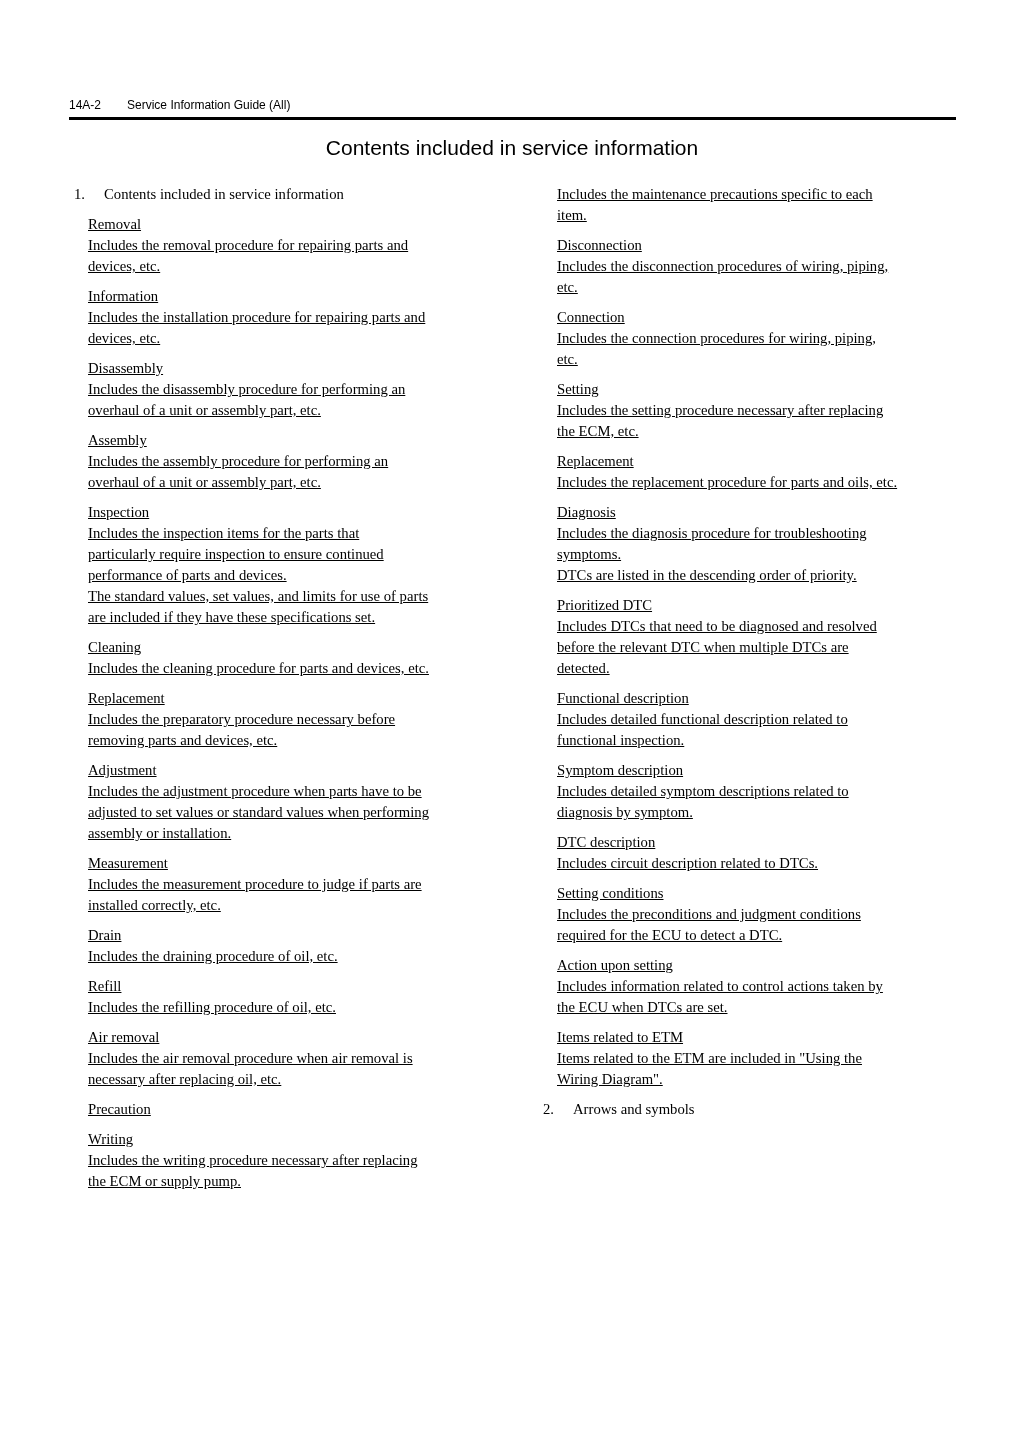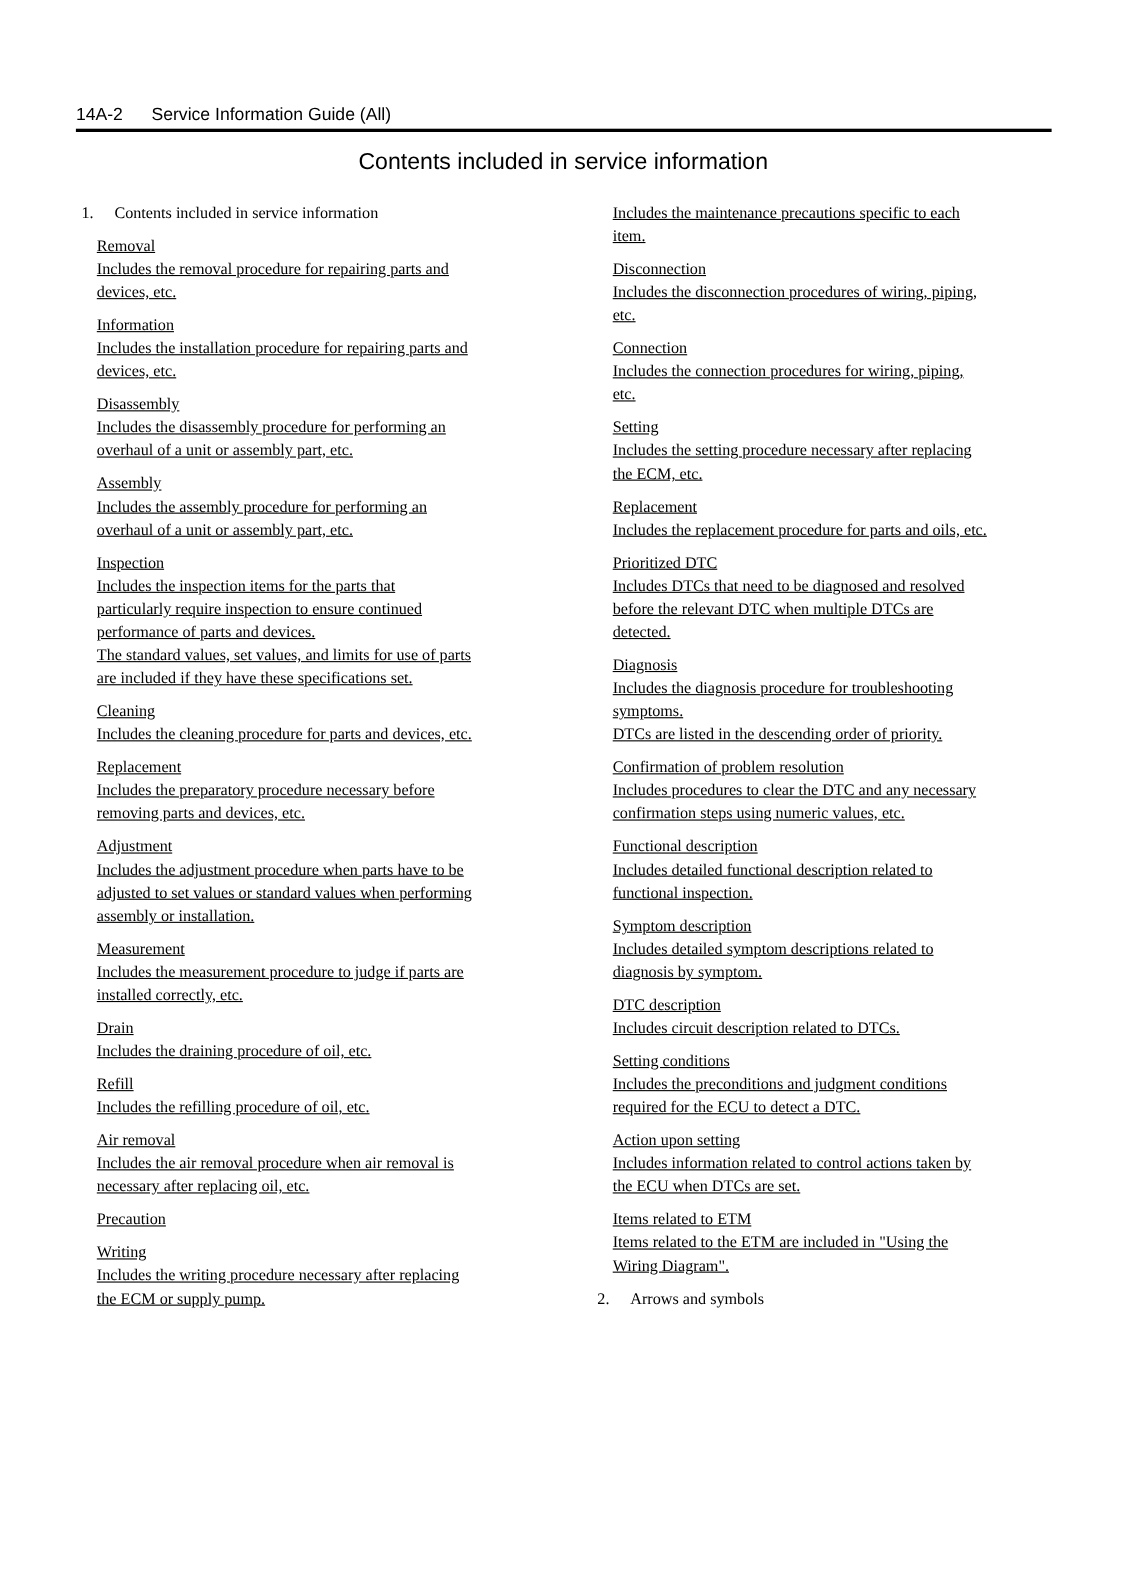--- a/index.html
+++ b/index.html
@@ -10,21 +10,21 @@
     height: 1447px;
     background: #ffffff;
     color: #000000;
     overflow: hidden;
   }
   .hdr {
     position: absolute;
     left: 69px;
     top: 95px;
     font-family: "Liberation Sans", sans-serif;
-    font-size: 16px;
+    font-size: 12px;
     line-height: 20px;
     white-space: nowrap;
     color: #000;
   }
   .hdr-title { margin-left: 26px; }
   .hdr-rule {
     position: absolute;
     left: 69px;
     top: 117px;
     width: 887px;
@@ -229,44 +229,37 @@
     </div>
 
     <div class="entry">
       <div class="term">Replacement</div>
       <div class="paras">
             <div class="para">Includes the replacement procedure for parts and oils, etc.</div>
           </div>
     </div>
 
     <div class="entry">
+      <div class="term">Diagnosis</div>
+      <div class="paras">
+            <div class="para">Includes the diagnosis procedure for troubleshooting
+symptoms.</div>
+            <div class="para">DTCs are listed in the descending order of priority.</div>
+          </div>
+    </div>
+
+    <div class="entry">
       <div class="term">Prioritized DTC</div>
       <div class="paras">
             <div class="para">Includes DTCs that need to be diagnosed and resolved
 before the relevant DTC when multiple DTCs are
 detected.</div>
           </div>
     </div>
 
-    <div class="entry">
-      <div class="term">Diagnosis</div>
-      <div class="paras">
-            <div class="para">Includes the diagnosis procedure for troubleshooting
-symptoms.</div>
-            <div class="para">DTCs are listed in the descending order of priority.</div>
-          </div>
-    </div>
-
-    <div class="entry">
-      <div class="term">Confirmation of problem resolution</div>
-      <div class="paras">
-            <div class="para">Includes procedures to clear the DTC and any necessary
-confirmation steps using numeric values, etc.</div>
-          </div>
-    </div>
 
     <div class="entry">
       <div class="term">Functional description</div>
       <div class="paras">
             <div class="para">Includes detailed functional description related to
 functional inspection.</div>
           </div>
     </div>
 
     <div class="entry">

